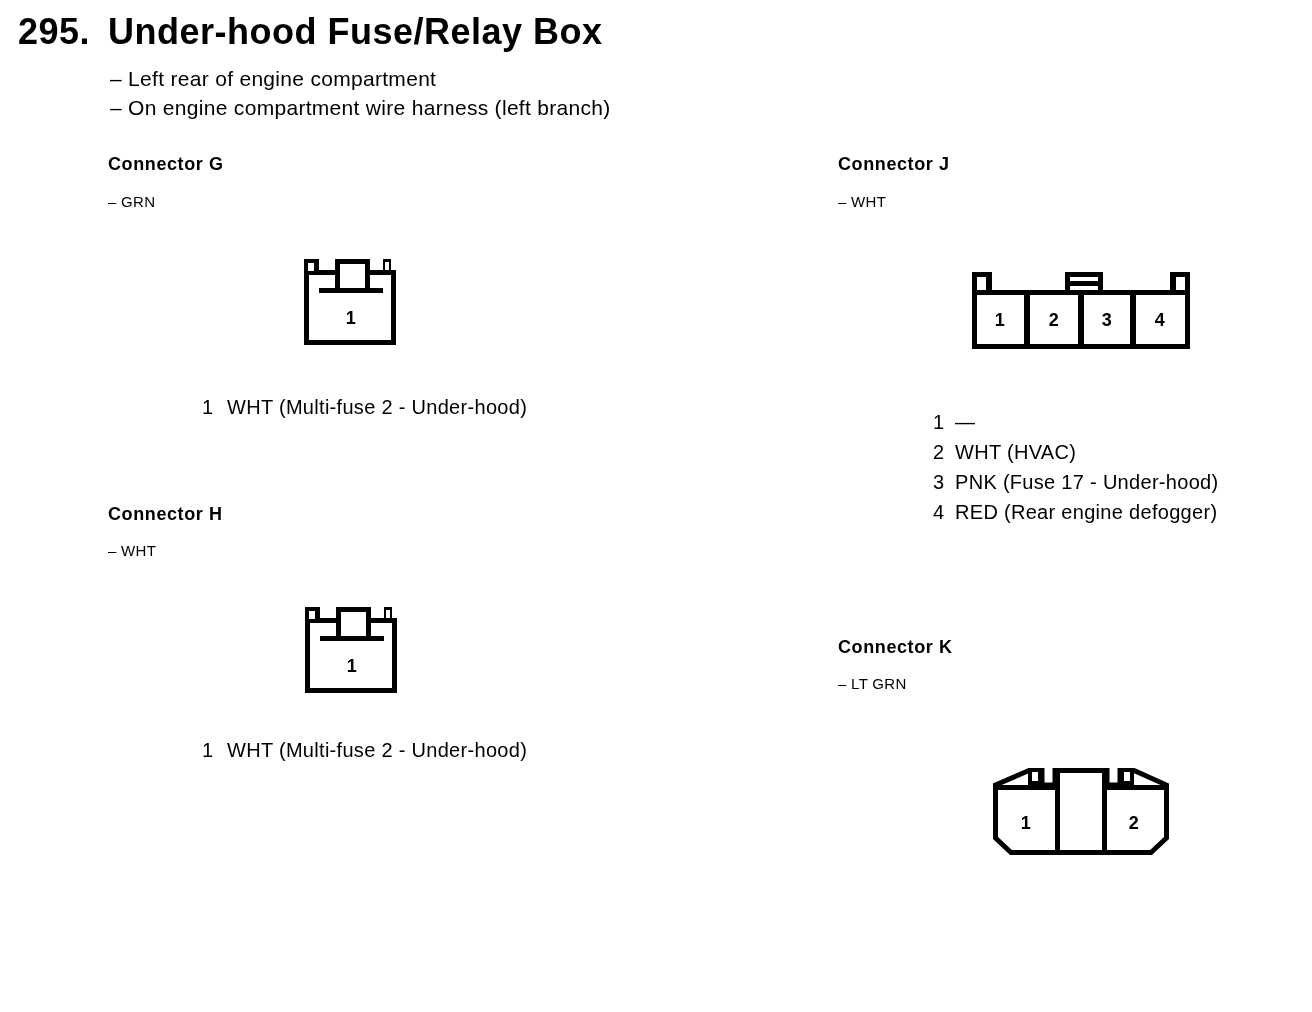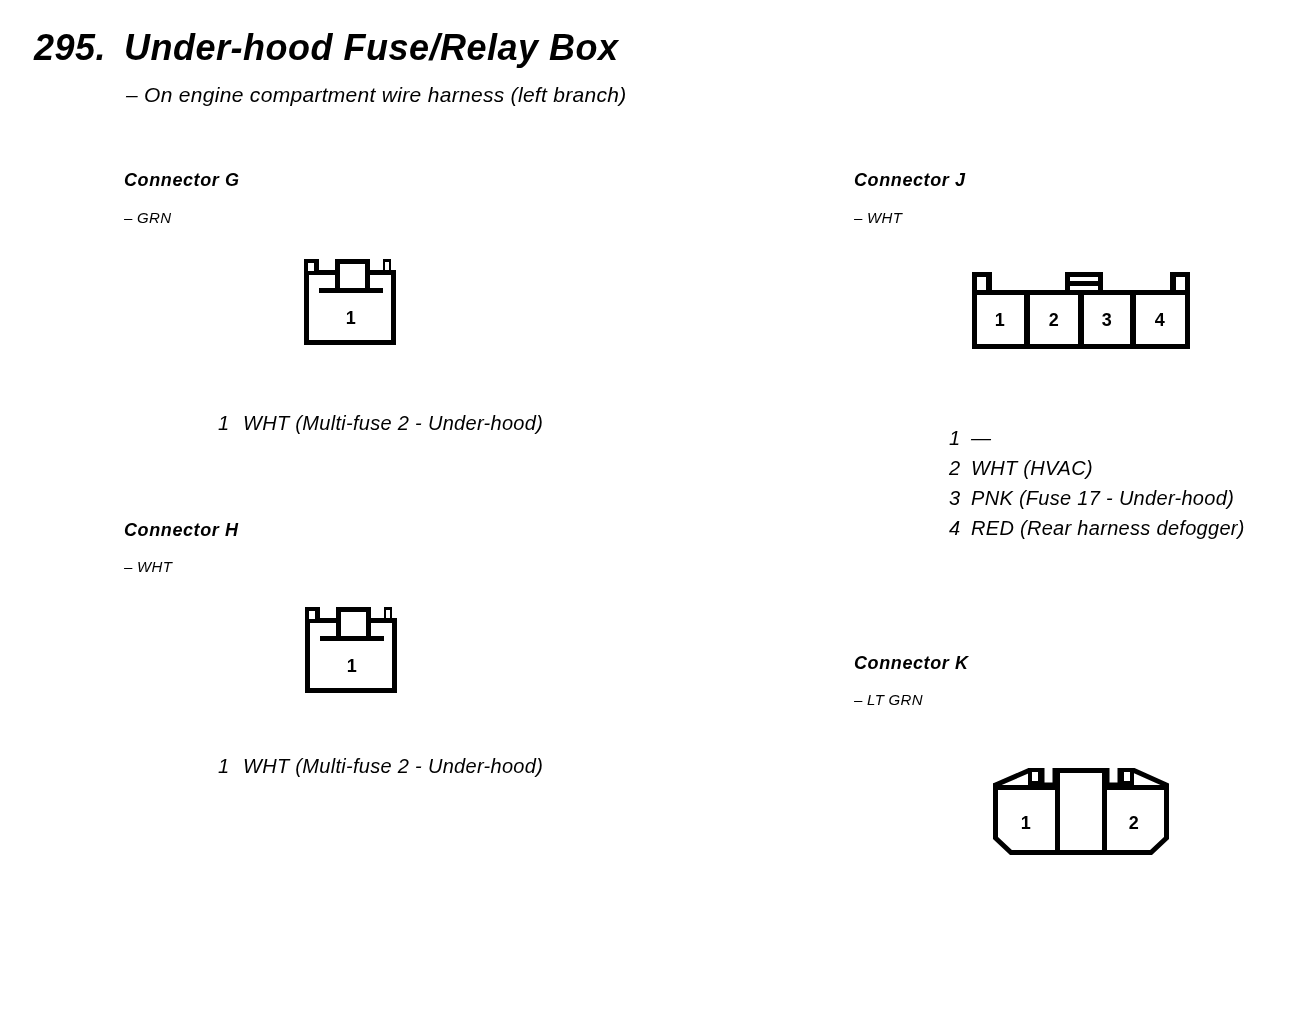--- a/index.html
+++ b/index.html
@@ -1,21 +1,21 @@
 <!DOCTYPE html>
 <html><head>
 <meta charset="utf-8">
 <style>
   html,body{margin:0;padding:0;background:#e8e8e8;}
   .page{
     position:relative;width:1312px;height:1012px;background:#ffffff;
     font-family:"Liberation Sans", sans-serif;color:#000;overflow:hidden;
     letter-spacing:0.3px;
   }
-  .page .abs{position:absolute;margin:16px;white-space:nowrap;font-style:italic;}
+  .page .abs{position:absolute;margin:0;white-space:nowrap;}
   .title-num,.title{font-size:36px;font-weight:bold;line-height:40px;letter-spacing:0.5px;}
   .bullet{font-size:21px;line-height:29px;}
   .cheading{font-size:18px;font-weight:bold;line-height:26px;letter-spacing:0.6px;}
   .colorline{font-size:15px;line-height:24px;}
   .pinrow,.pinline{font-size:20px;line-height:24px;}
   .pinlist .pinline{line-height:30px;}
   .pn{display:inline-block;}
   .pn.wide{width:25px;}
   .pn.narrow{width:22px;}
   svg.diagram{position:absolute;display:block;}
@@ -29,20 +29,21 @@
 </style>
 </head>
 <body>
 
 <div class="page">
 
   <span class="abs title-num" style="left:18px;top:12px;">295.</span>
   <h1 class="abs title" style="left:108px;top:12px;">Under-hood Fuse/Relay Box</h1>
 
   <div class="abs" style="left:110px;top:64px;">
+    <div class="bullet">– Left rear of engine compartment</div>
     <div class="bullet">– On engine compartment wire harness (left branch)</div>
   </div>
 
   <h2 class="abs cheading" style="left:108px;top:151px;">Connector G</h2>
   <div class="abs colorline" style="left:108px;top:190px;">– GRN</div>
 
   <svg class="diagram" style="left:304px;top:259px;" width="92" height="86" viewBox="0 0 92 86">
     <rect class="b" x="0" y="0" width="5" height="86"></rect>
     <rect class="b" x="0" y="0" width="15" height="16"></rect>
     <rect class="w" x="4" y="4" width="6" height="8"></rect>
@@ -116,21 +117,21 @@
     <div class="pinline">
       <span class="pn narrow">1</span><span class="pd">—</span>
     </div>
     <div class="pinline">
       <span class="pn narrow">2</span><span class="pd">WHT (HVAC)</span>
     </div>
     <div class="pinline">
       <span class="pn narrow">3</span><span class="pd">PNK (Fuse 17 - Under-hood)</span>
     </div>
     <div class="pinline">
-      <span class="pn narrow">4</span><span class="pd">RED (Rear harness defogger)</span>
+      <span class="pn narrow">4</span><span class="pd">RED (Rear engine defogger)</span>
     </div>
   </div>
 
   <h2 class="abs cheading" style="left:838px;top:634px;text-align:center;">Connector K</h2>
   <div class="abs colorline" style="left:838px;top:672px;">– LT GRN</div>
 
   <svg class="diagram" style="left:993px;top:768px;" width="176" height="87" viewBox="0 0 176 87">
     <polygon class="outline" points="2.5,17 36,2.5 49,2.5 49,17 62,17 62,2.5 114,2.5 114,17 127,17 127,2.5 141,2.5 173.5,17 173.5,70 158,84.5 18,84.5 2.5,70"></polygon>
     <rect class="b" x="5" y="17" width="58" height="5"></rect>
     <rect class="b" x="113" y="17" width="58" height="5"></rect>

